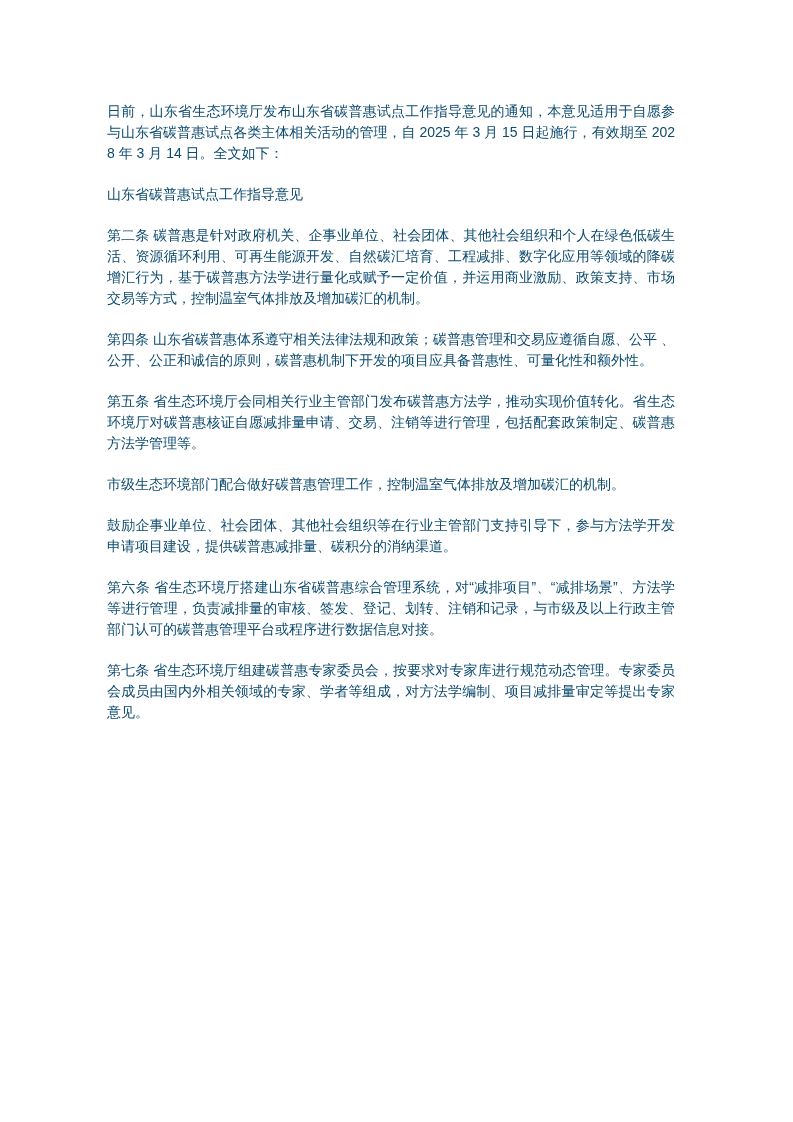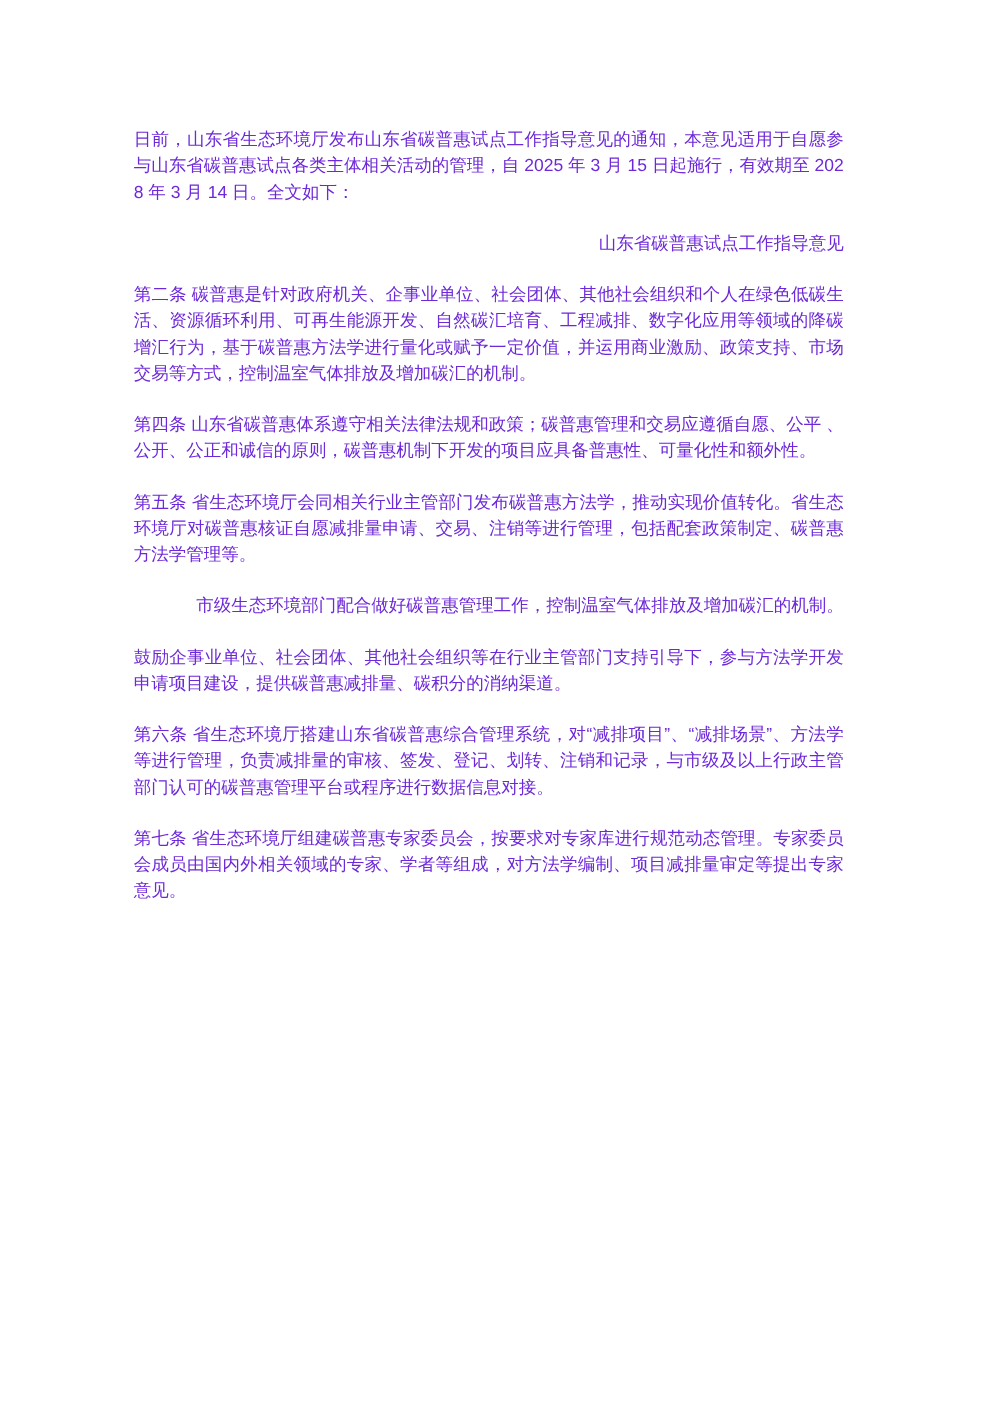--- a/index.html
+++ b/index.html
@@ -17,27 +17,27 @@
     box-sizing: border-box;
     width: 793px;
     height: 1122px;
     padding: 101px 118px 0 107px;
     background: #ffffff;
   }
   .para {
     margin: 0 0 20px 0;
     font-size: 14px;
     line-height: 21px;
-    color: #6d28d9;
+    color: #0c4a6e;
     text-align: justify;
     text-justify: inter-ideograph;
     word-break: break-all;
   }
   .para.single {
-    text-align: right;
+    text-align: left;
   }
 </style>
 </head>
 <body>
 
 <div class="page">
   <p class="para">日前，山东省生态环境厅发布山东省碳普惠试点工作指导意见的通知，本意见适用于自愿参与山东省碳普惠试点各类主体相关活动的管理，自 2025 年 3 月 15 日起施行，有效期至 2028 年 3 月 14 日。全文如下：</p>
   <p class="para single">山东省碳普惠试点工作指导意见</p>
   <p class="para">第二条 碳普惠是针对政府机关、企事业单位、社会团体、其他社会组织和个人在绿色低碳生活、资源循环利用、可再生能源开发、自然碳汇培育、工程减排、数字化应用等领域的降碳增汇行为，基于碳普惠方法学进行量化或赋予一定价值，并运用商业激励、政策支持、市场交易等方式，控制温室气体排放及增加碳汇的机制。</p>
   <p class="para">第四条 山东省碳普惠体系遵守相关法律法规和政策；碳普惠管理和交易应遵循自愿、公平 、公开、公正和诚信的原则，碳普惠机制下开发的项目应具备普惠性、可量化性和额外性。</p>

